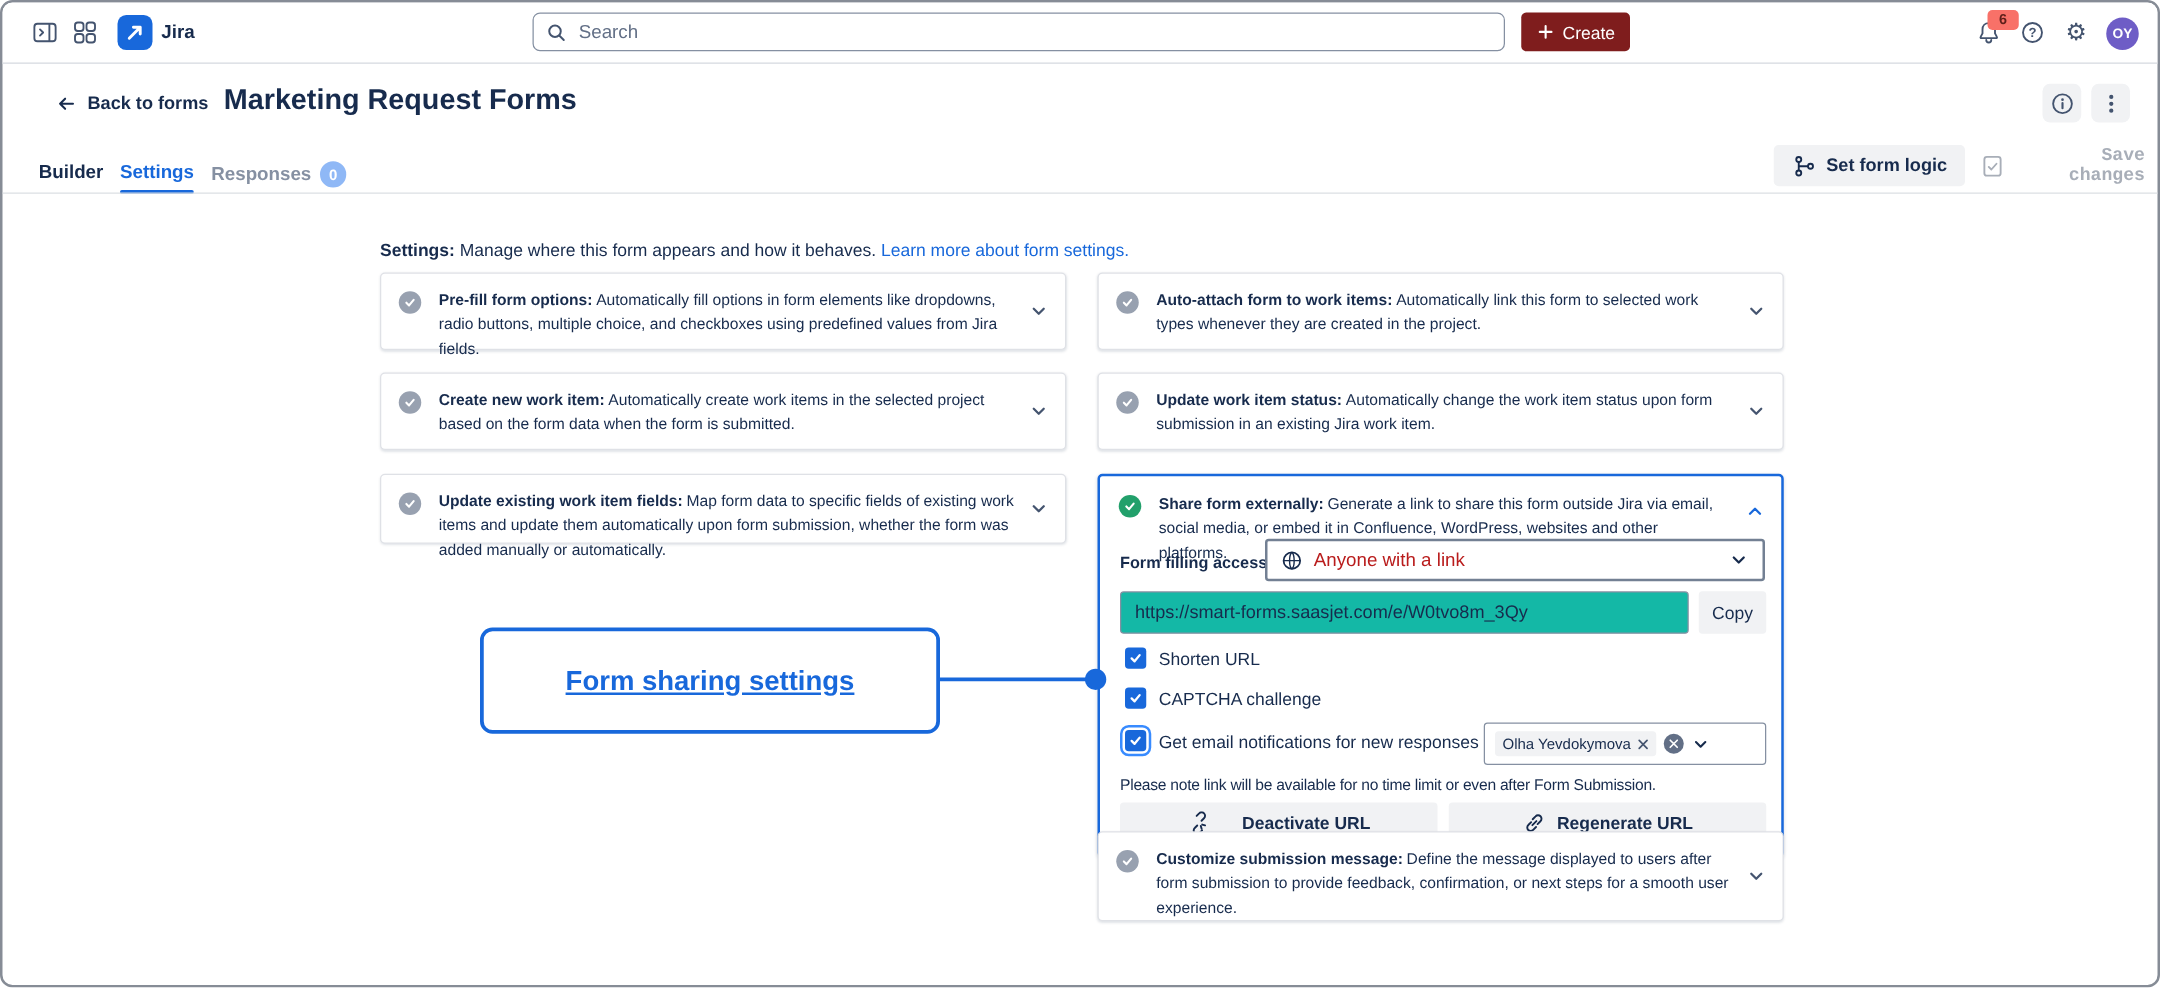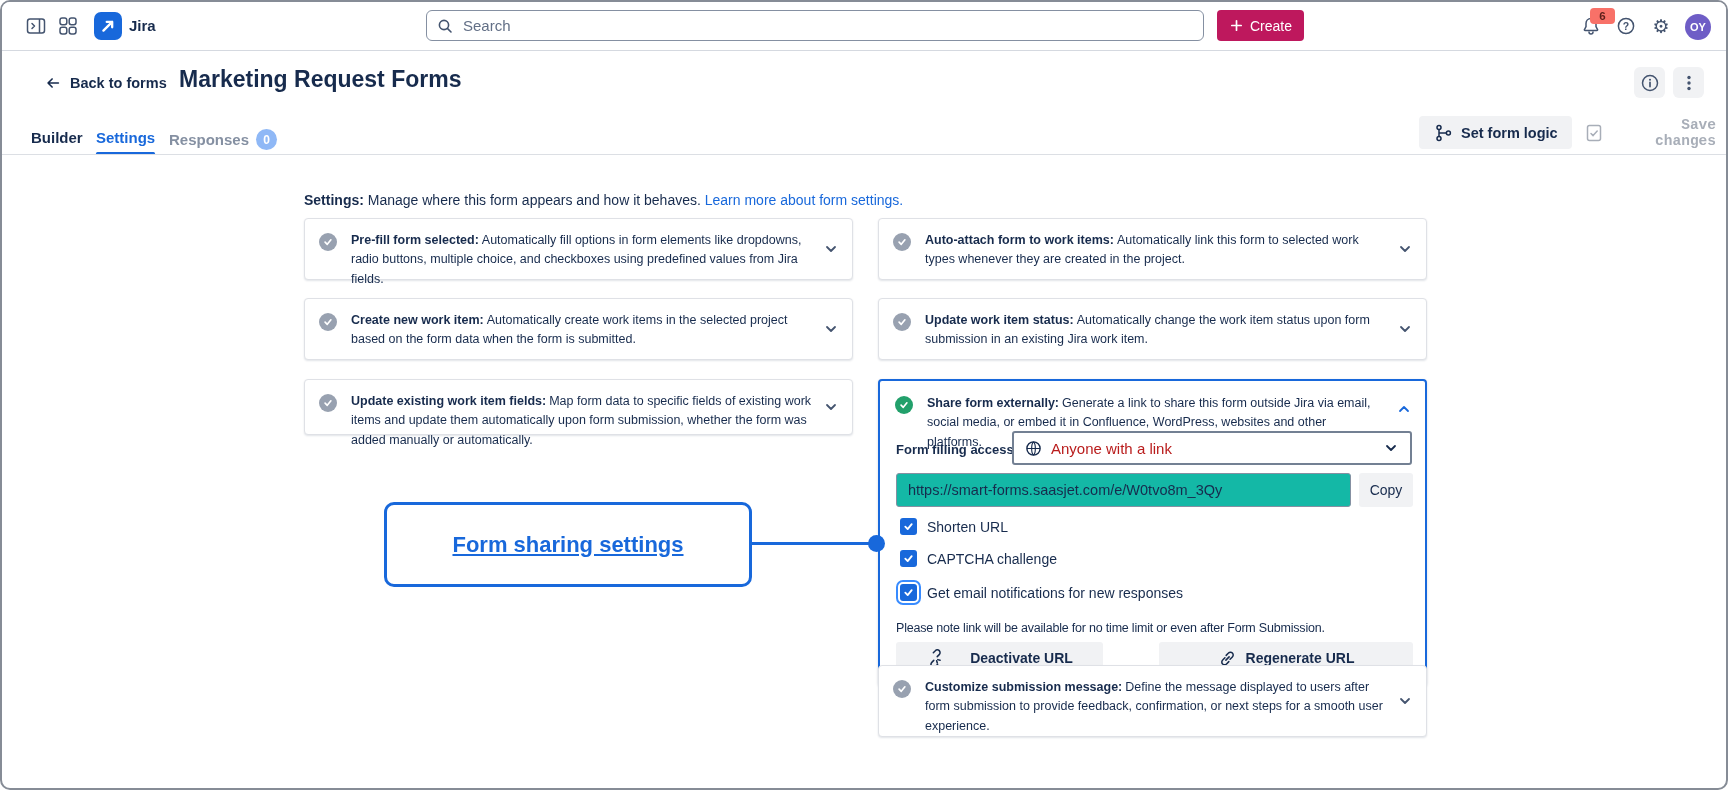--- a/index.html
+++ b/index.html
@@ -10,21 +10,21 @@
   
   .topbar{position:absolute;top:0;left:0;right:0;height:48px;background:#fff;border-bottom:1px solid #D5D9E0;}
   .tb-item{position:absolute;display:flex;align-items:center;justify-content:center;}
   .icon-btn{width:30px;height:30px;border-radius:6px;cursor:pointer;color:#44546F;}
   .app-logo{width:28px;height:28px;border-radius:7px;background:#1868DB;display:flex;align-items:center;justify-content:center;}
   .app-name{font-weight:700;font-size:15px;color:#172B4D;}
   .searchbox{position:absolute;left:424px;top:8px;width:778px;height:31px;box-sizing:border-box;
     border:1px solid #8590A2;border-radius:6px;display:flex;align-items:center;padding:0 10px;gap:8px;background:#fff;}
   .searchbox input{border:none;outline:none;flex:1;font-size:15px;font-family:inherit;color:#172B4D;background:transparent;}
   .searchbox input::placeholder{color:#626F86;}
-  .create-btn{position:absolute;left:1215px;top:8px;height:31px;padding:0 12px;background:#be185d;color:#fff;
+  .create-btn{position:absolute;left:1215px;top:8px;height:31px;padding:0 12px;background:#7f1d1d;color:#fff;
     border:none;border-radius:4px;display:flex;align-items:center;gap:6px;font-size:14px;font-weight:500;font-family:inherit;cursor:pointer;}
   .notif-badge{position:absolute;left:1588px;top:6px;min-width:17px;height:16px;padding:0 4px;background:#F87168;color:#5D1F1A;
     border-radius:4px;font-size:11.5px;font-weight:600;display:flex;align-items:center;justify-content:center;z-index:2;}
   .avatar{position:absolute;left:1683px;top:12px;width:26px;height:26px;border-radius:50%;background:#6E5DC6;color:#fff;
     font-size:11px;font-weight:700;display:flex;align-items:center;justify-content:center;cursor:pointer;}
   .gear-glyph{font-family:"DejaVu Sans",sans-serif;font-size:19px;line-height:1;color:#44546F;}
 
   
   .back-link{position:absolute;left:42px;top:72px;display:flex;align-items:center;gap:8px;
     font-size:14.5px;font-weight:700;color:#172B4D;cursor:pointer;}
@@ -226,21 +226,21 @@
   </button>
 
   <p class="intro"><b>Settings:</b>&nbsp;<span>Manage where this form appears and how it behaves.</span>&nbsp;<span class="link">Learn more about form settings.</span></p>
 
   <div class="card" style="left:302px;top:216px;width:549px;height:62px;">
     <span class="check-circle">
         <svg width="10" height="10" viewBox="0 0 12 12">
           <path d="M2.5 6.2l2.6 2.6 4.4-5.4" fill="none" stroke="#fff" stroke-width="2" stroke-linecap="round" stroke-linejoin="round"></path>
         </svg>
       </span>
-    <p class="card-text"><b>Pre-fill form selected:</b><span>Automatically fill options in form elements like dropdowns, radio buttons, multiple choice, and checkboxes using predefined values from Jira fields.</span></p>
+    <p class="card-text"><b>Pre-fill form options:</b><span>Automatically fill options in form elements like dropdowns, radio buttons, multiple choice, and checkboxes using predefined values from Jira fields.</span></p>
     <span class="chev-center">
         <svg width="16" height="16" viewBox="0 0 16 16">
           <path d="M4 6l4 4 4-4" fill="none" stroke="#44546F" stroke-width="1.8" stroke-linecap="round" stroke-linejoin="round"></path>
         </svg>
       </span>
   </div>
 
   <div class="card" style="left:876px;top:216px;width:549px;height:62px;">
     <span class="check-circle">
         <svg width="10" height="10" viewBox="0 0 12 12">
@@ -349,24 +349,44 @@
     </div>
     <div class="sc-abs cb-row" style="top:203px;">
       <span class="cb focused">
           <svg width="11" height="11" viewBox="0 0 12 12">
             <path d="M2.5 6.2l2.6 2.6 4.4-5.4" fill="none" stroke="#fff" stroke-width="2" stroke-linecap="round" stroke-linejoin="round"></path>
           </svg>
         </span>
       <span>Get email notifications for new responses</span>
     </div>
 
+    <div class="sc-abs notify-select">
+      <span class="tag">
+        <span>Olha Yevdokymova</span>
+        <span>
+            <svg width="9" height="9" viewBox="0 0 10 10">
+              <path d="M1.5 1.5l7 7M8.5 1.5l-7 7" stroke="#44546F" stroke-width="1.5" stroke-linecap="round"></path>
+            </svg>
+          </span>
+      </span>
+      <span class="clear-circle">
+          <svg width="8" height="8" viewBox="0 0 10 10">
+            <path d="M1.5 1.5l7 7M8.5 1.5l-7 7" stroke="#fff" stroke-width="1.7" stroke-linecap="round"></path>
+          </svg>
+        </span>
+      <span>
+          <svg width="15" height="15" viewBox="0 0 16 16">
+            <path d="M4 6l4 4 4-4" fill="none" stroke="#172B4D" stroke-width="1.8" stroke-linecap="round" stroke-linejoin="round"></path>
+          </svg>
+        </span>
+    </div>
 
     <div class="sc-abs sc-note">Please note link will be available for no time limit or even after Form Submission.</div>
 
-    <button class="sc-abs sc-btn" style="left:16px;width:207px;gap:25px;">
+    <button class="sc-abs sc-btn" style="left:16px;width:254px;gap:25px;">
       <span>
         <svg width="19" height="19" viewBox="0 0 20 20" fill="none" stroke="#172B4D" stroke-width="1.6" stroke-linecap="round">
             <path d="M8.2 12l-2.1 2.1a2.9 2.9 0 1 0 4.1 4.1l2.1-2.1"></path>
             <path d="M11.8 8l2.1-2.1a2.9 2.9 0 1 0-4.1-4.1L7.7 3.9"></path>
             <path d="M12.4 11.2l2.4.7M11.2 12.4l.7 2.4"></path>
           </svg>
       </span>
       <span>Deactivate URL</span>
     </button>
     <button class="sc-abs sc-btn" style="left:279px;width:254px;">

